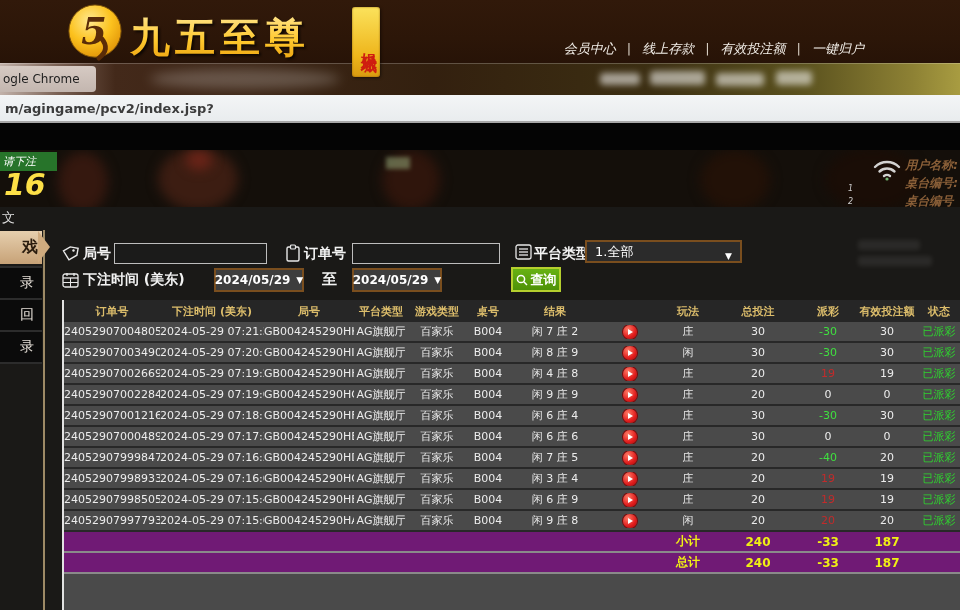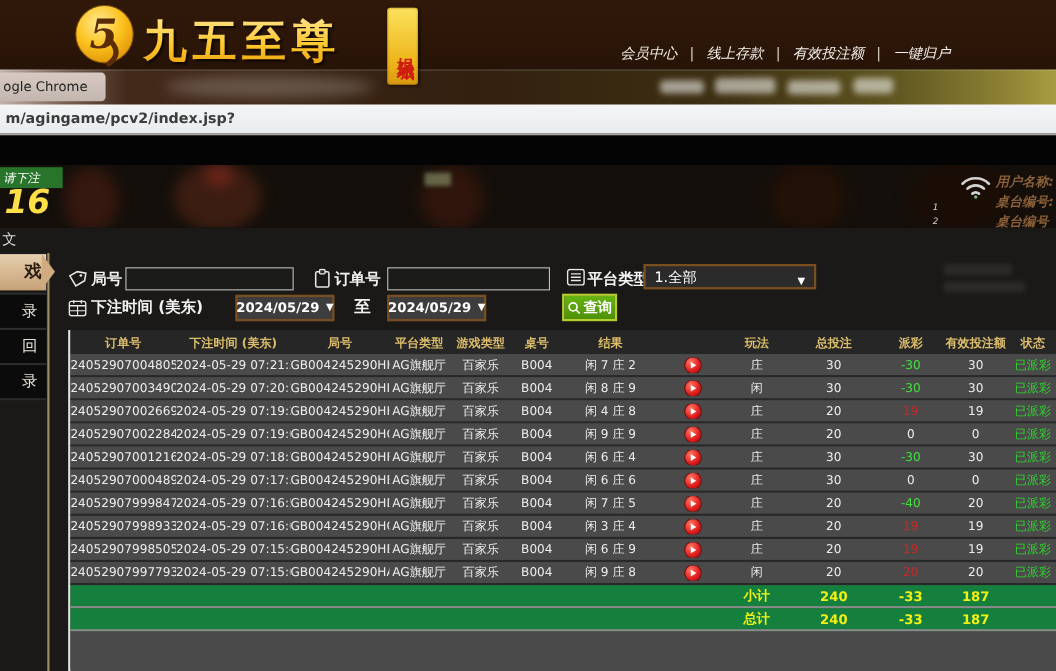--- a/index.html
+++ b/index.html
@@ -100,21 +100,21 @@
   .cell{text-align:center;color:#ececec;font-size:11px;white-space:nowrap;overflow:hidden;}
   .cell.status{color:#2fd32f;}
   .cell.payout.neg{color:#3fe03f;}
   .cell.payout.pos{color:#c22b2b;}
   .cell.payout.zero{color:#ececec;}
   .playbtn{display:inline-block;width:14px;height:14px;border-radius:50%;vertical-align:middle;
     background:radial-gradient(circle at 35% 30%,#ff7a66,#e01b1b 60%,#a80c0c 100%);
     box-shadow:0 0 0 1px #7d0808;cursor:pointer;position:relative;}
   .playbtn .tri{position:absolute;left:5px;top:4px;width:0;height:0;
     border-top:3px solid transparent;border-bottom:3px solid transparent;border-left:5px solid #fff;}
-  .srow{height:21px;background:#15803d;border-bottom:2px solid #8a8a8a;}
+  .srow{height:21px;background:#701a75;border-bottom:2px solid #8a8a8a;}
   .srow .cell{color:#f0f014;font-weight:bold;font-size:12px;}
   .table-rest{width:896px;height:34px;background:#4a4a4a;}
 </style>
 </head>
 <body>
 
 <div id="stage">
 
   <div class="abs site-header">
     <svg class="abs logo-circle" viewBox="0 0 60 60">

